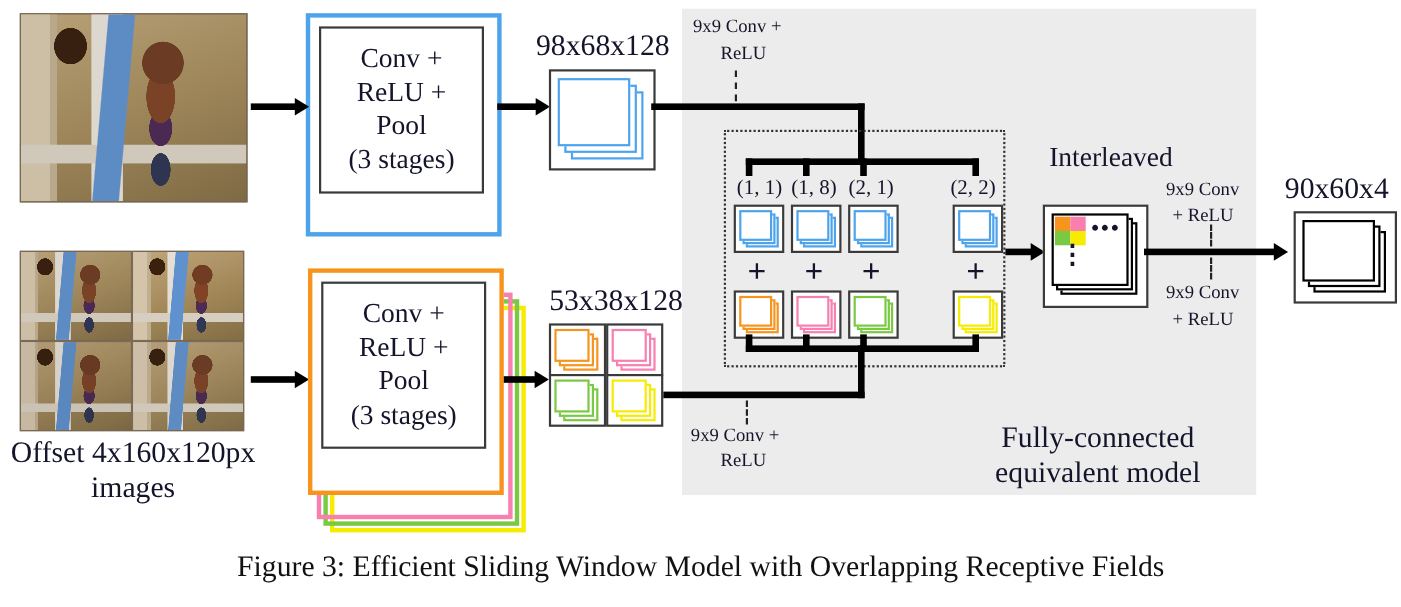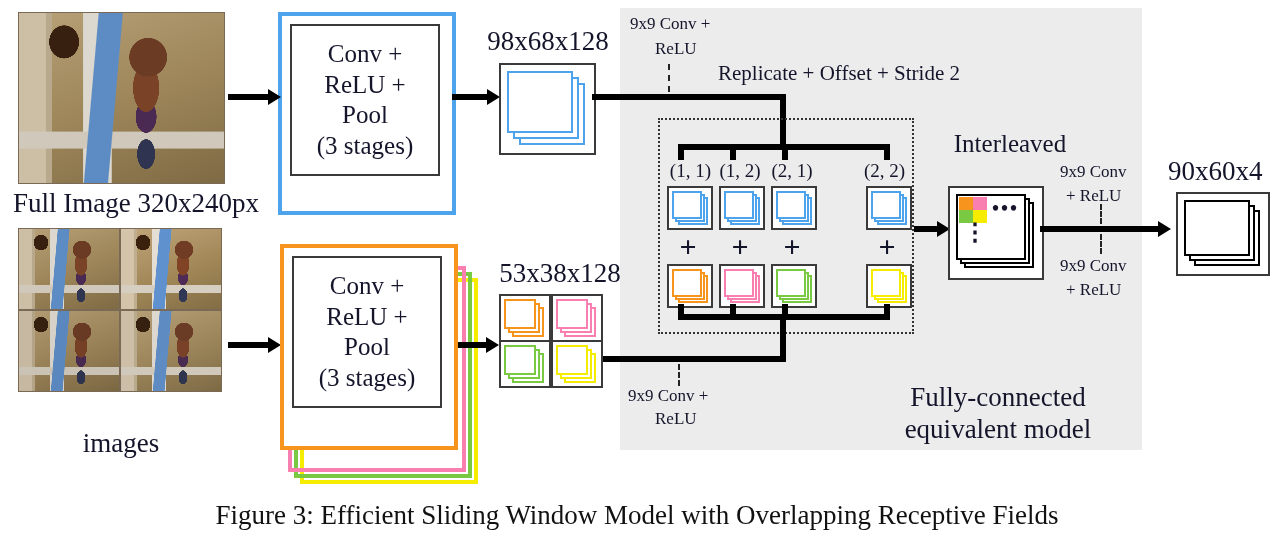--- a/index.html
+++ b/index.html
@@ -78,21 +78,20 @@
 </head>
 <body>
 
 <div id="fig">
 
   <div class="abs" id="gray-panel"></div>
 
   <div class="photo" style="left:18px;top:12px;width:205px;height:170px;border:1px solid #7a6a55;">
     <div class="scene"></div>
   </div>
-  <div class="txt lbl-xl" style="left:6px;top:188px;width:260px;text-align:center;">Full Image 320x240px</div>
 
   <div class="outline" style="left:278px;top:12px;width:170px;height:195px;border:4px solid #4da3ec;"></div>
   <div class="stagebox" style="left:290px;top:24px;width:146px;height:148px;">
     <div class="inner">
       <div>Conv +</div>
       <div>ReLU +</div>
       <div>Pool</div>
       <div>(3 stages)</div>
     </div>
   </div>
@@ -110,32 +109,31 @@
     <div class="card" style="left:6px;top:6px;width:62px;height:58px;border-color:#4da3ec;"></div>
   </div>
 
   <div class="bar" style="left:592px;top:94px;width:194px;height:6px;"></div>
   <div class="bar" style="left:780px;top:94px;width:6px;height:52px;"></div>
 
   <div class="txt lbl-sm" style="left:630px;top:14px;">9x9 Conv +</div>
   <div class="txt lbl-sm" style="left:655px;top:39px;">ReLU</div>
   <div class="dash-v" style="left:668px;top:64px;height:28px;"></div>
 
-  <div class="txt lbl-md" style="left:718px;top:62px;">Replicate + Offset + Stride 2</div>
 
   <div class="abs" id="dotbox"></div>
 
   <div class="bar" style="left:678px;top:144px;width:212px;height:6px;"></div>
   <div class="bar" style="left:678px;top:144px;width:6px;height:16px;"></div>
   <div class="bar" style="left:730px;top:144px;width:6px;height:16px;"></div>
   <div class="bar" style="left:782px;top:144px;width:6px;height:16px;"></div>
   <div class="bar" style="left:884px;top:144px;width:6px;height:16px;"></div>
 
   <div class="txt paren" style="left:665px;top:160px;width:46px;text-align:right;">(1, 1)</div>
-  <div class="txt paren" style="left:717px;top:160px;width:46px;text-align:center;">(1, 2)</div>
+  <div class="txt paren" style="left:717px;top:160px;width:46px;text-align:center;">(1, 8)</div>
   <div class="txt paren" style="left:769px;top:160px;width:46px;text-align:center;">(2, 1)</div>
   <div class="txt paren" style="left:864px;top:160px;width:46px;text-align:left;">(2, 2)</div>
 
   <div class="fmframe" style="left:667px;top:186px;width:42px;height:40px;">
     <div class="card" style="left:9px;top:9px;width:26px;height:24px;border-width:2px;border-color:#4da3ec;"></div>
     <div class="card" style="left:6px;top:6px;width:26px;height:24px;border-width:2px;border-color:#4da3ec;"></div>
     <div class="card" style="left:3px;top:3px;width:26px;height:24px;border-width:2px;border-color:#4da3ec;"></div>
   </div>
   <div class="fmframe" style="left:719px;top:186px;width:42px;height:40px;">
     <div class="card" style="left:9px;top:9px;width:26px;height:24px;border-width:2px;border-color:#4da3ec;"></div>
@@ -238,20 +236,21 @@
     <div class="photo" style="left:102px;top:0;width:100px;height:80px;border:1px solid #7a6a55;">
       <div class="scene k2"></div>
       </div>
     <div class="photo" style="left:0;top:82px;width:100px;height:80px;border:1px solid #7a6a55;">
       <div class="scene k3"></div>
       </div>
     <div class="photo" style="left:102px;top:82px;width:100px;height:80px;border:1px solid #7a6a55;">
       <div class="scene k4"></div>
       </div>
   </div>
+  <div class="txt lbl-xl ctr" style="left:2px;top:396px;width:238px;">Offset 4x160x120px</div>
   <div class="txt lbl-xl ctr" style="left:2px;top:428px;width:238px;">images</div>
 
   <div class="bar" style="left:228px;top:342px;width:42px;height:6px;"></div>
   <div class="tri" style="left:268px;top:337px;"></div>
 
   <div class="outline" style="left:300px;top:278px;width:170px;height:198px;border:4px solid #f5ec00;"></div>
   <div class="outline" style="left:294px;top:272px;width:170px;height:198px;border:4px solid #7ac943;"></div>
   <div class="outline" style="left:288px;top:266px;width:170px;height:198px;border:4px solid #f87fb0;"></div>
   <div class="outline" style="left:280px;top:244px;width:170px;height:198px;border:4px solid #f7941e;background:#fff;"></div>
 

